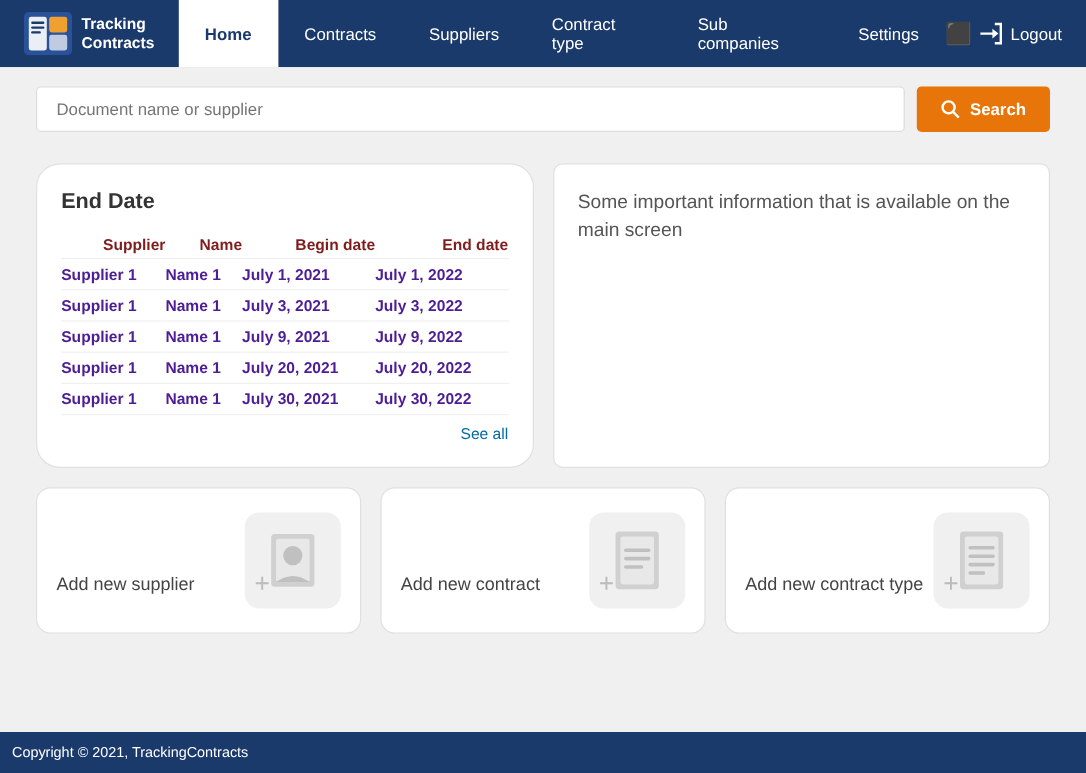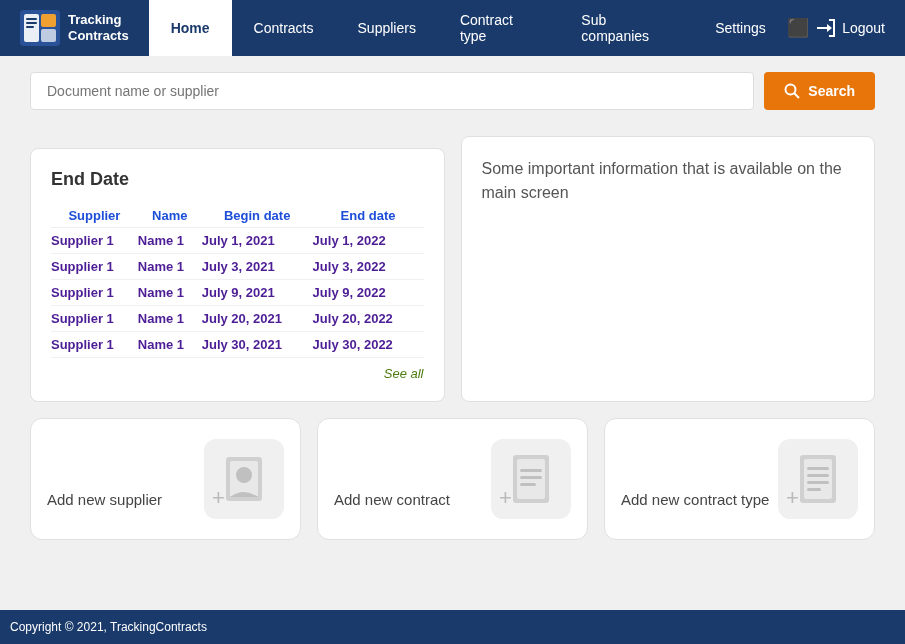--- a/index.html
+++ b/index.html
@@ -102,60 +102,58 @@
     .main-content {
       padding: 10px 30px 16px;
       display: flex;
       gap: 16px;
     }
 
     
     .end-date-panel {
       flex: 1;
       background: white;
-      border-radius: 8px;
+      border-radius: 20px;
       padding: 20px;
       border: 1px solid #e0e0e0;
-      margin-top: 12px;
     }
     .panel-title {
       font-size: 18px;
       font-weight: 600;
       color: #333;
       margin-bottom: 14px;
     }
     .data-table {
       width: 100%;
       border-collapse: collapse;
       font-size: 13px;
     }
     .data-table th {
-      text-align: center;
-      color: #1d4ed8;
+      text-align: right;
+      color: #7f1d1d;
       font-weight: 600;
       padding: 4px 0;
       border-bottom: 1px solid #eee;
     }
     .data-table td {
       padding: 5px 0;
       color: #4c1d95;
       border-bottom: 1px solid #f0f0f0;
       font-weight: bold;
     }
     .see-all {
       text-align: right;
       margin-top: 8px;
       font-size: 13px;
       color: #1a3a6b;
       cursor: pointer;
     }
     .see-all a {
-      color: #4d7c0f;
+      color: #0369a1;
       text-decoration: none;
-      font-style: italic;
     }
 
     
     .info-panel {
       flex: 1;
       background: white;
       border-radius: 8px;
       padding: 20px;
       border: 1px solid #e0e0e0;
       display: flex;

